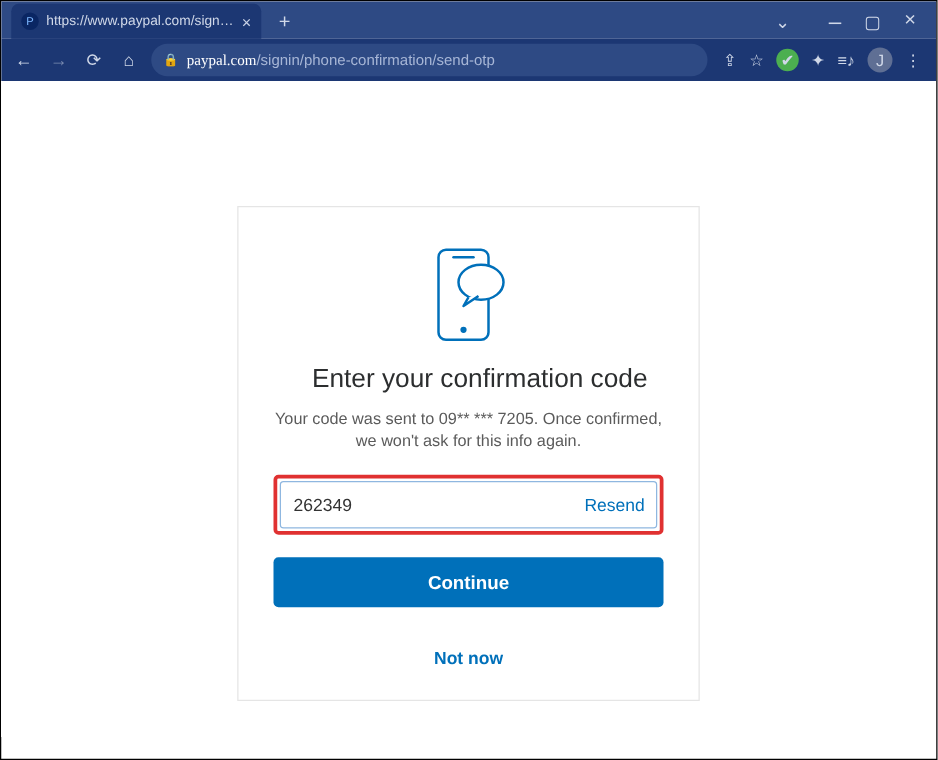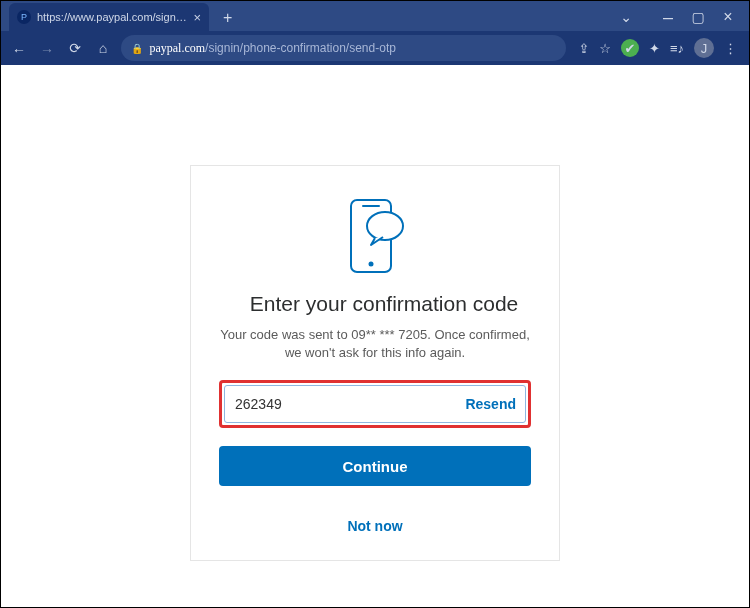--- a/index.html
+++ b/index.html
@@ -57,21 +57,21 @@
   .input-wrap {
     width: 100%; position: relative; border: 3px solid #e03131; border-radius: 4px;
     padding: 2px; margin-bottom: 18px;
   }
   .code-input {
     width: 100%; height: 38px; border: 1px solid #8fb7e0; border-radius: 3px;
     padding: 0 34px 0 10px; font-size: 14px; color:#333; outline:none;
   }
   .resend {
     position:absolute; right:12px; top:50%; transform:translateY(-50%);
-    color:#0070ba; font-size:14px; font-weight:700; cursor:pointer;
+    color:#0070ba; font-size:14px; font-weight:400; cursor:pointer;
   }
   .continue-btn {
     width:100%; height:40px; background:#0070ba; border:none; border-radius:4px;
     color:#fff; font-size:15px; font-weight:600; cursor:pointer; margin-bottom:32px;
   }
   .not-now { color:#0070ba; font-size:14px; font-weight:700; cursor:pointer; background:none; border:none;}
   .pp-logo { margin-top: 22px; }
   .footer {
     margin-top: 18px; width:100%; background:#f7f7f7; border-top:1px solid #eee;
     padding: 10px 0; display:flex; justify-content:center; gap:14px;

